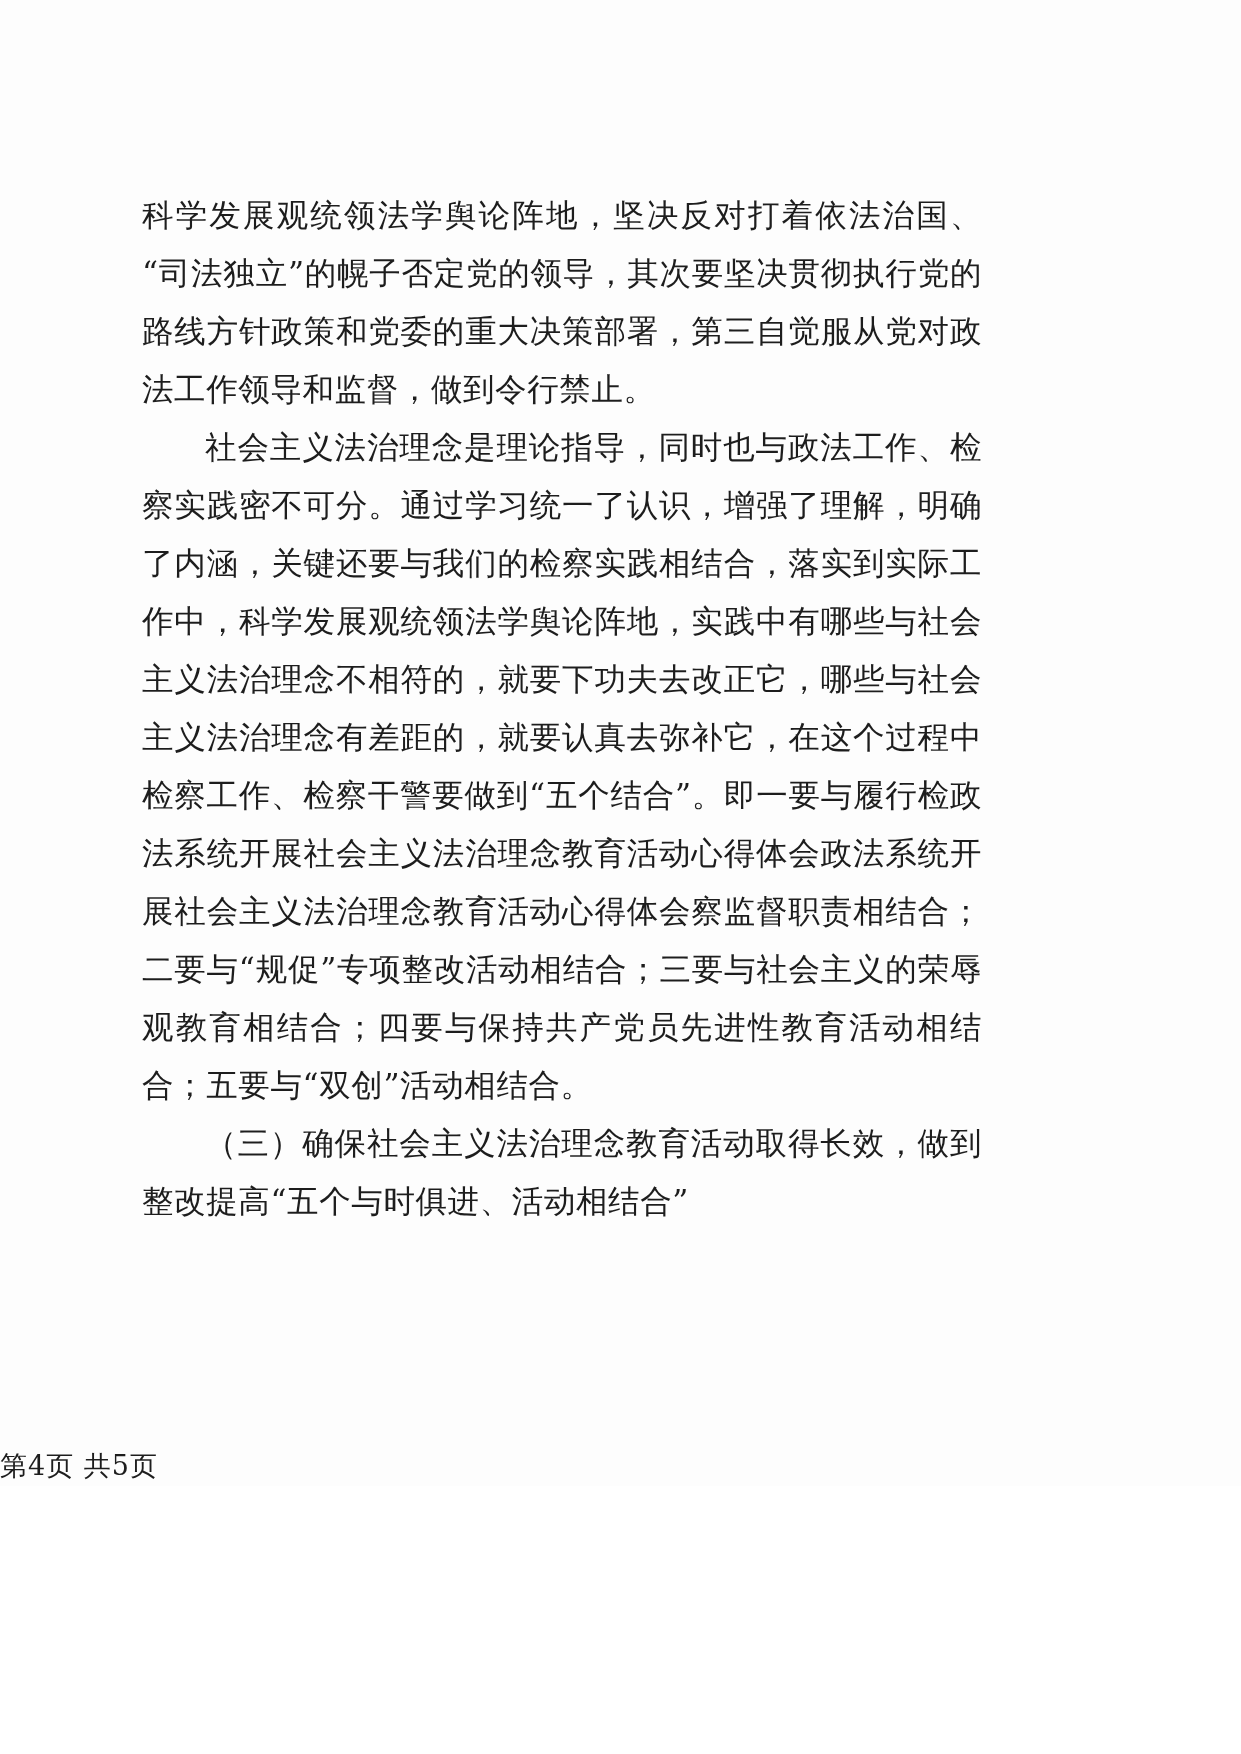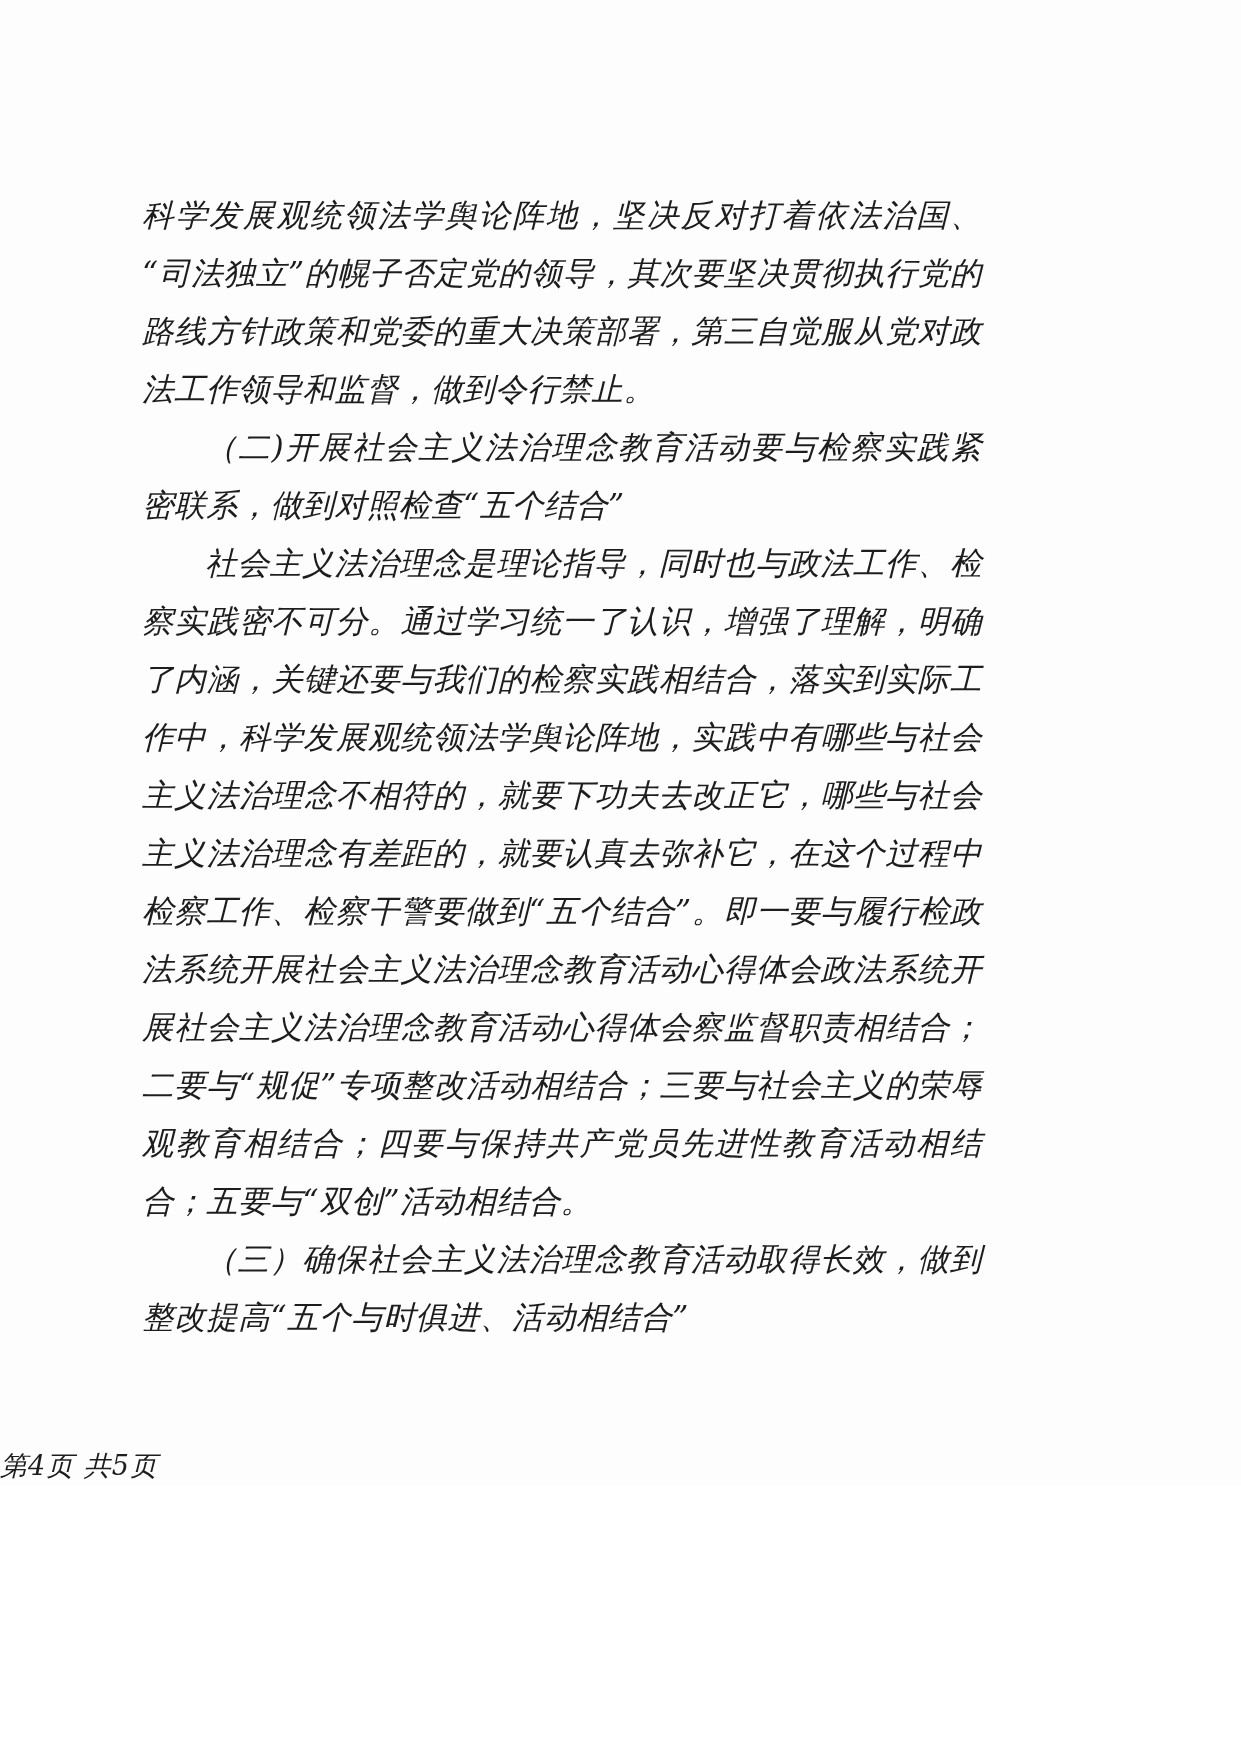--- a/index.html
+++ b/index.html
@@ -12,21 +12,20 @@
     color: #1a1a1a;
   }
   .page {
     position: relative;
     width: 1241px;
     height: 1486px;
     margin: 0 auto;
     background: #fdfdfd;
     box-sizing: border-box;
     overflow: hidden;
-    font-style: italic;
   }
   .content {
     position: absolute;
     left: 142px;
     top: 186px;
     width: 840px;
   }
   .para {
     font-size: 31.5px;
     line-height: 58px;
@@ -51,18 +50,17 @@
     color: #1d1d1d;
     font-family: "DejaVu Serif", "Liberation Serif", serif;
   }
 </style>
 </head>
 <body>
 
 <div class="page">
   <div class="content">
     <p class="para">科学发展观统领法学舆论阵地，坚决反对打着依法治国、“司法独立”的幌子否定党的领导，其次要坚决贯彻执行党的路线方针政策和党委的重大决策部署，第三自觉服从党对政法工作领导和监督，做到令行禁止。</p>
-    <p class="para indent">（二)开展社会主义法治理念教育活动要与检察实践紧密联系，做到对照检查“五个结合”</p>
     <p class="para indent">社会主义法治理念是理论指导，同时也与政法工作、检察实践密不可分。通过学习统一了认识，增强了理解，明确了内涵，关键还要与我们的检察实践相结合，落实到实际工作中，科学发展观统领法学舆论阵地，实践中有哪些与社会主义法治理念不相符的，就要下功夫去改正它，哪些与社会主义法治理念有差距的，就要认真去弥补它，在这个过程中检察工作、检察干警要做到“五个结合”。即一要与履行检政法系统开展社会主义法治理念教育活动心得体会政法系统开展社会主义法治理念教育活动心得体会察监督职责相结合；二要与“规促”专项整改活动相结合；三要与社会主义的荣辱观教育相结合；四要与保持共产党员先进性教育活动相结合；五要与“双创”活动相结合。</p>
     <p class="para indent">（三）确保社会主义法治理念教育活动取得长效，做到整改提高“五个与时俱进、活动相结合”</p>
   </div>
   <div class="footer">第4页 共5页</div>
 </div>
 
 </body></html>

